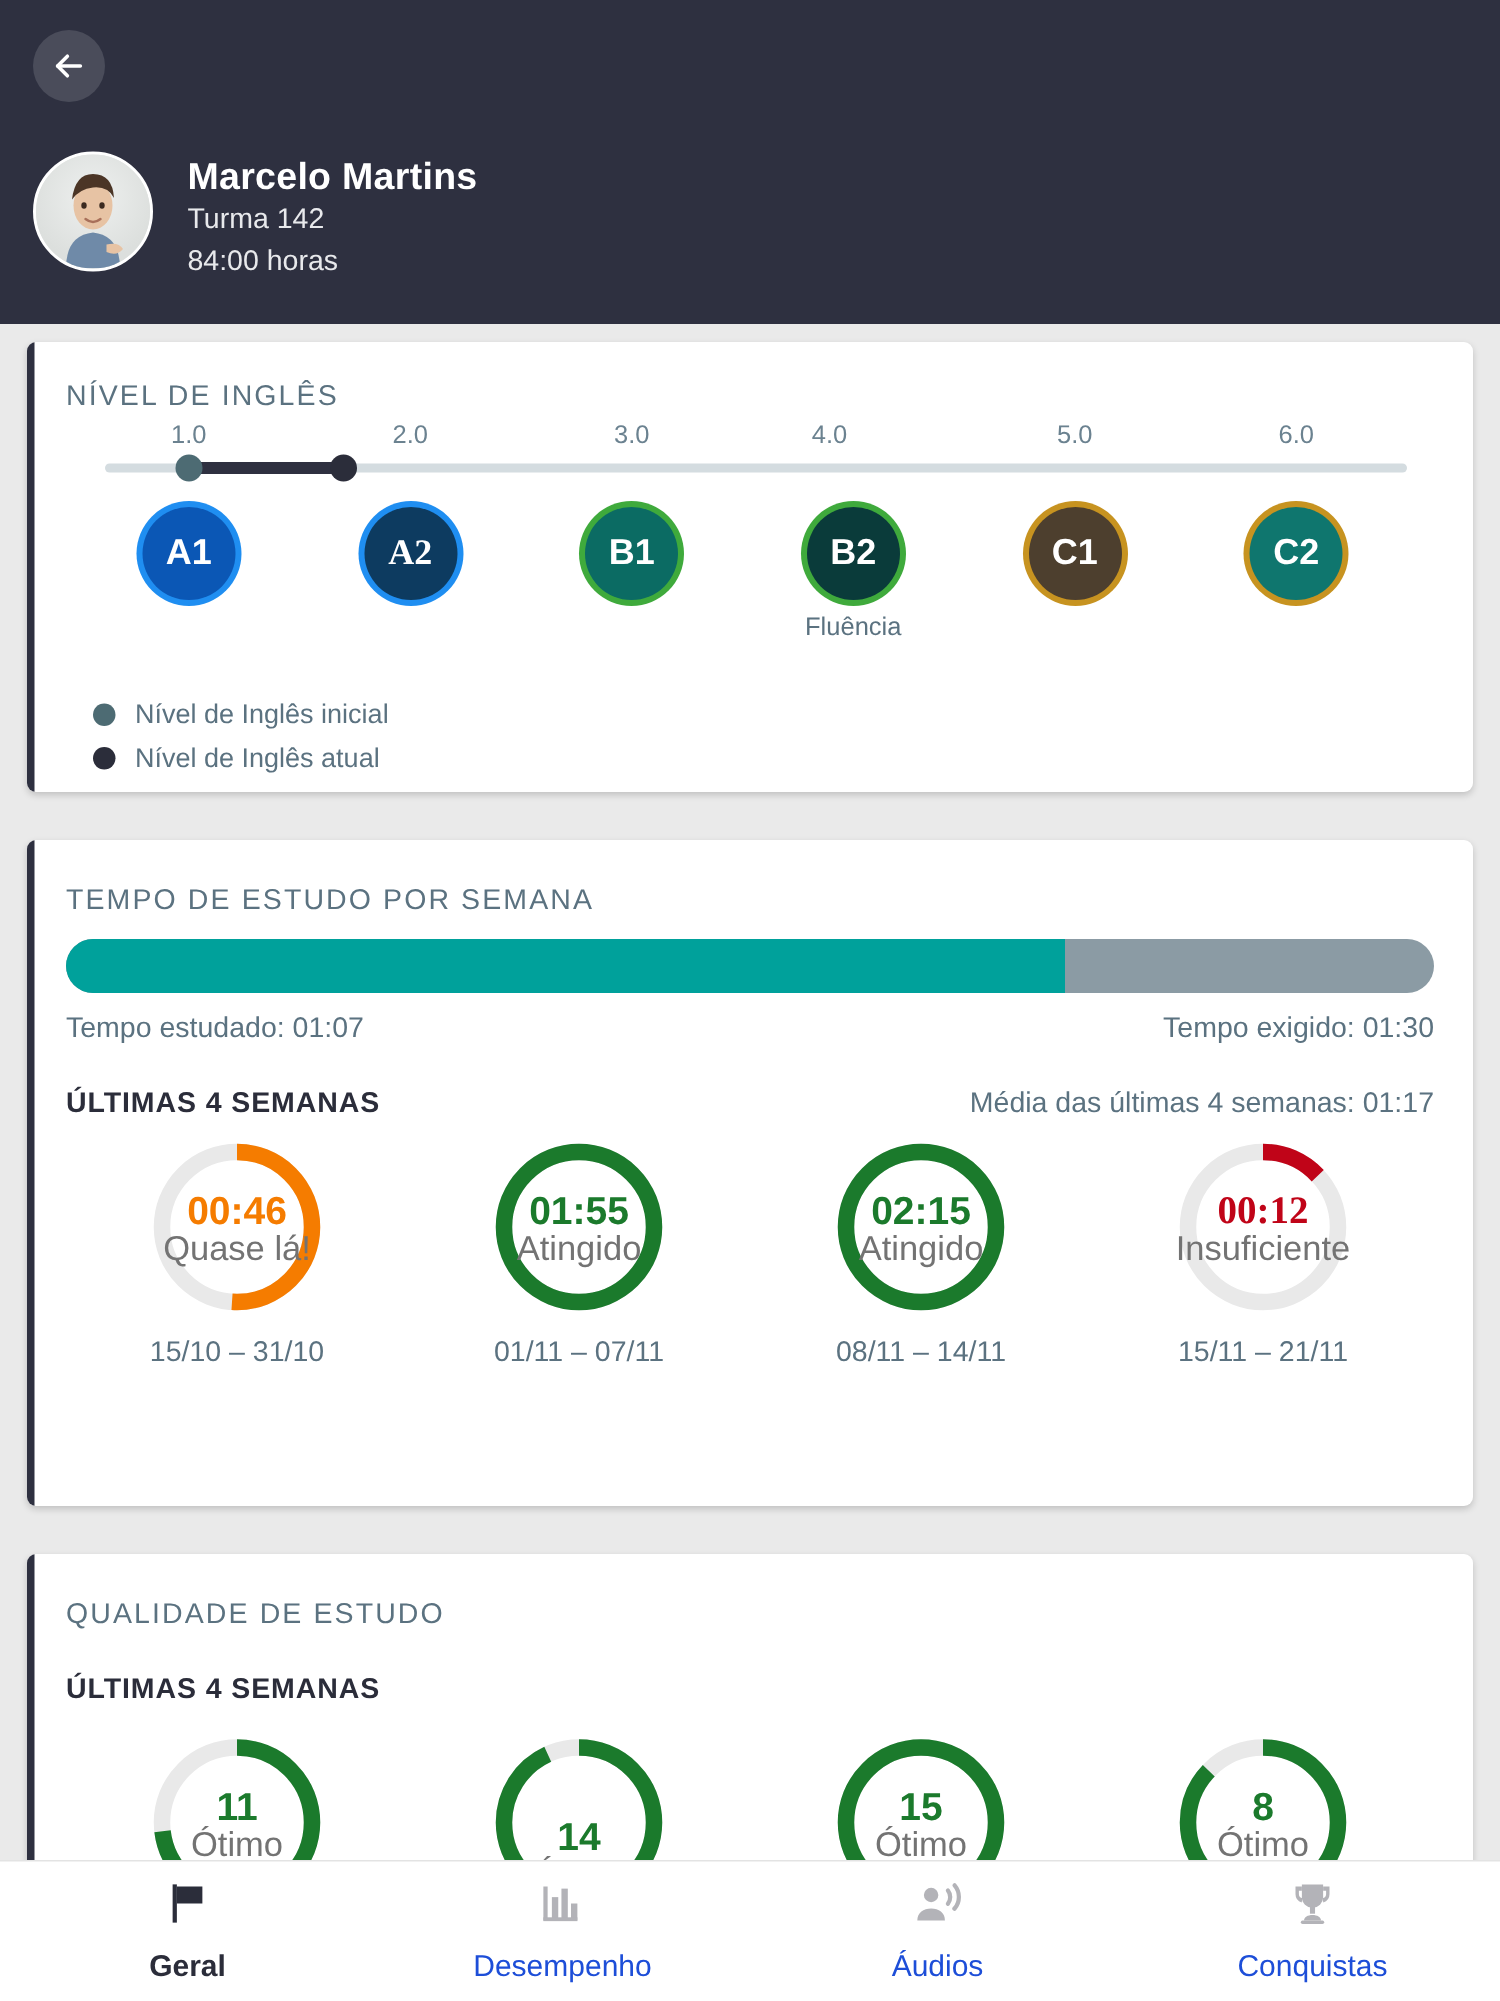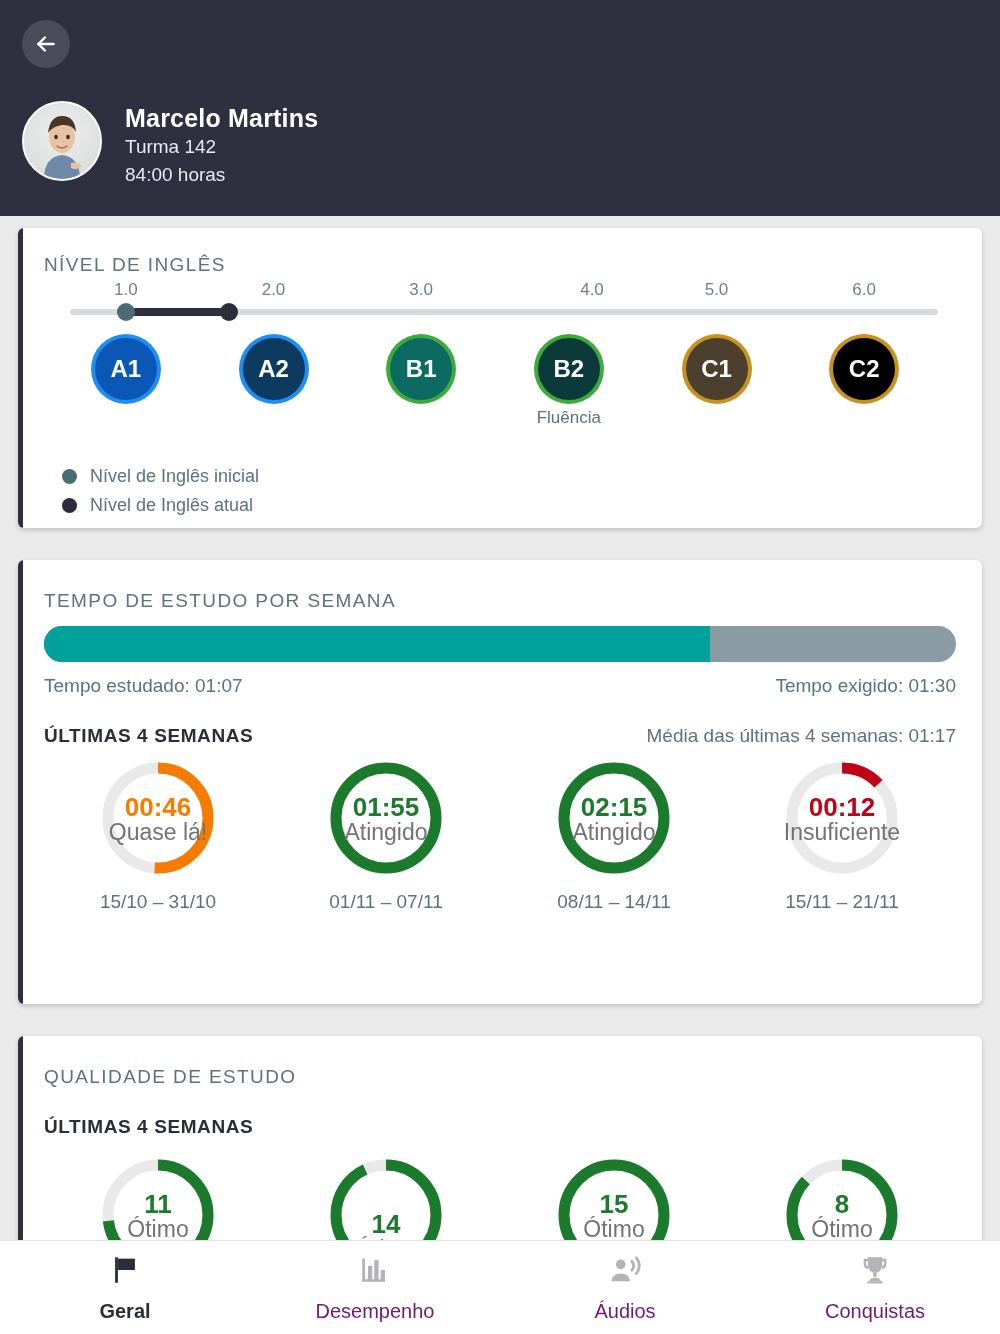--- a/index.html
+++ b/index.html
@@ -139,21 +139,21 @@
     background: #ffffff; display: flex;
     border-top: 1px solid #e3e3e3;
     z-index: 5;
   }
   .nav-item {
     flex: 1; display: flex; flex-direction: column;
     align-items: center; justify-content: center; gap: 9px;
   }
   .nav-label { font-size: 20px; }
   .nav-item.active .nav-label { color: #2b2d3a; font-weight: bold; }
-  .nav-item .nav-label { color: #701a75; }
+  .nav-item .nav-label { color: #1d4ed8; }
 </style>
 </head>
 <body>
 
 <div class="screen">
 
   <div class="header">
     <div class="back-btn">
       <span>
         <svg width="26" height="26" viewBox="0 0 24 24" fill="none" stroke="#ffffff" stroke-width="2.2" stroke-linecap="round" stroke-linejoin="round">
@@ -185,30 +185,30 @@
   </div>
 
   <div class="card" id="card-level">
     <div class="level-wrap">
       <div class="card-title">NÍVEL DE INGLÊS</div>
       <div class="scale" id="level-scale">
         <div class="track"></div>
       <div class="tick-label" style="left: 81.8333px;">1.0</div>
           <div class="tick-label" style="left: 229.5px;">2.0</div>
           <div class="tick-label" style="left: 377.167px;">3.0</div>
-          <div class="tick-label" style="left: 548px;">4.0</div>
+          <div class="tick-label" style="left: 509px;">4.0</div>
           <div class="tick-label" style="left: 672.5px;">5.0</div>
           <div class="tick-label" style="left: 820.167px;">6.0</div>
           <div class="badge" style="left: 81.8333px; background: rgb(11, 87, 181); box-shadow: rgb(31, 142, 241) 0px 0px 0px 4px;">A1</div>
-          <div class="badge" style="left: 229.5px; background: rgb(13, 59, 96); box-shadow: rgb(31, 142, 241) 0px 0px 0px 4px;">A2</div>
+          <div class="badge" style="left: 229.5px; background: rgb(13, 59, 96); box-shadow: rgb(31, 142, 241) 0px 0px 0px 4px; font-family: Liberation Serif, serif;">A2</div>
           <div class="badge" style="left: 377.167px; background: rgb(11, 107, 99); box-shadow: rgb(63, 170, 60) 0px 0px 0px 4px;">B1</div>
           <div class="badge" style="left: 524.833px; background: rgb(10, 59, 58); box-shadow: rgb(63, 170, 60) 0px 0px 0px 4px;">B2</div>
           <div class="badge-caption" style="left: 524.833px;">Fluência</div>
           <div class="badge" style="left: 672.5px; background: rgb(77, 63, 46); box-shadow: rgb(199, 147, 32) 0px 0px 0px 4px;">C1</div>
-          <div class="badge" style="left: 820.167px; background: #000000; box-shadow: rgb(199, 147, 32) 0px 0px 0px 4px;">C2</div>
+          <div class="badge" style="left: 820.167px; background: #0f766e; box-shadow: rgb(199, 147, 32) 0px 0px 0px 4px;">C2</div>
           <div class="track-fill" style="left: 81.8333px; width: 103.367px;"></div>
           <div class="dot initial" style="left: 81.8333px;"></div>
           <div class="dot current" style="left: 185.2px;"></div>
         </div>
     </div>
     <div class="legend" id="level-legend">
         <div class="legend-row">
           <span class="legend-dot" style="background:#4d6b73"></span>
           <span class="legend-text">Nível de Inglês inicial</span>
         </div>
@@ -273,21 +273,21 @@
             </div>
             <div class="donut-range">08/11 – 14/11</div>
           </div>
           <div class="donut-cell">
             <div class="donut">
               <svg width="118" height="118" viewBox="0 0 118 118">
                 <circle cx="59" cy="59" r="50" fill="none" stroke="#e9e9e9" stroke-width="11"></circle>
                 <circle cx="59" cy="59" r="50" fill="none" stroke="#c00418" stroke-width="11" stroke-dasharray="40.840704496667314 314.1592653589793"></circle>
               </svg>
               <div class="donut-label">
-                <div class="donut-value" style="color: rgb(192, 4, 24);">00:12</div>
+                <div class="donut-value" style="color: rgb(192, 4, 24); font-family: Liberation Serif, serif;">00:12</div>
                 <div class="donut-status">Insuficiente</div>
               </div>
             </div>
             <div class="donut-range">15/11 – 21/11</div>
           </div>
         </div>
     </div>
   </div>
 
   <div class="card" id="card-quality">

